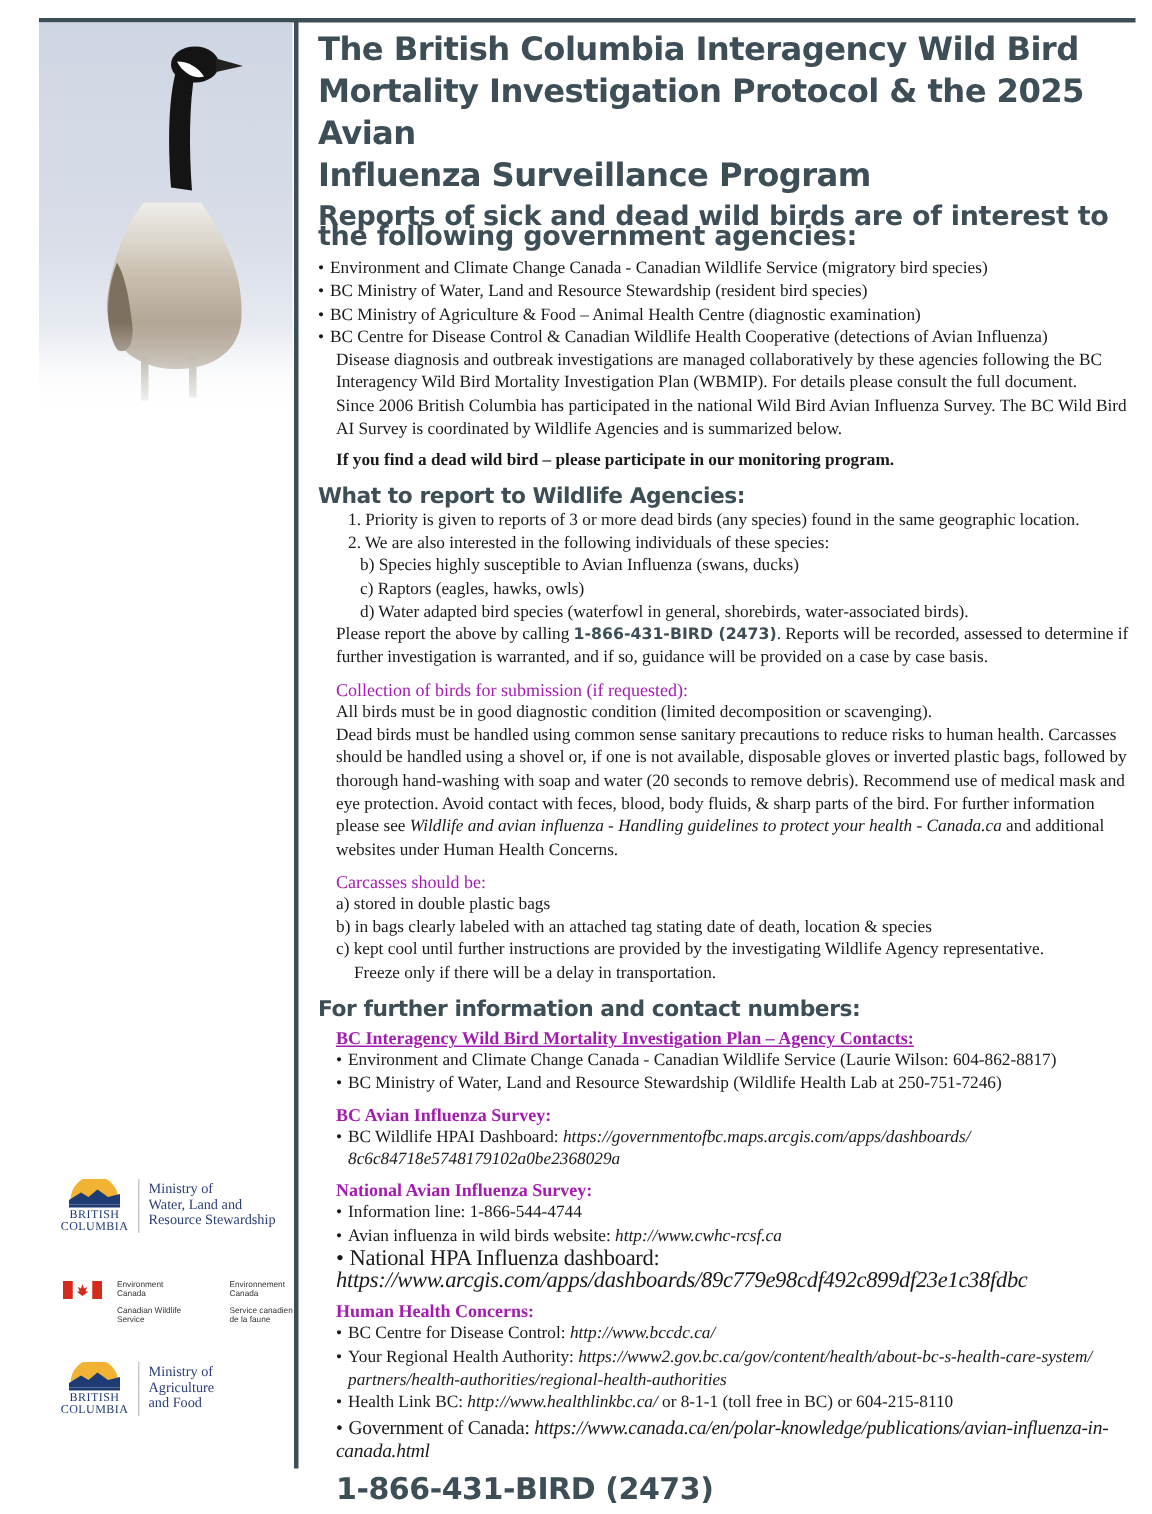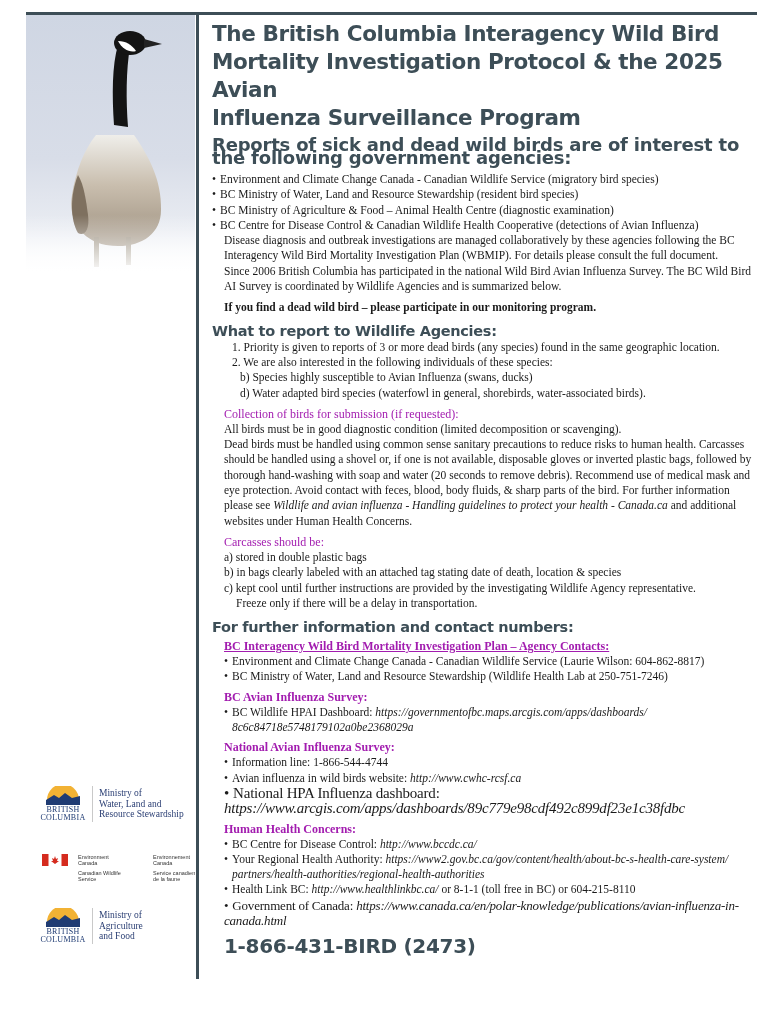--- a/index.html
+++ b/index.html
@@ -81,21 +81,23 @@
     <li>BC Centre for Disease Control &amp; Canadian Wildlife Health Cooperative (detections of Avian Influenza)</li>
   </ul>
   <p class="indent1" style="padding-left:12px;">Disease diagnosis and outbreak investigations are managed collaboratively by these agencies following the BC Interagency Wild Bird Mortality Investigation Plan (WBMIP). For details please consult the full document.</p>
   <p style="padding-left:12px;">Since 2006 British Columbia has participated in the national Wild Bird Avian Influenza Survey.  The BC Wild Bird AI Survey is coordinated by Wildlife Agencies and is summarized below.</p>
   <p style="padding-left:12px; margin-top:6px; font-weight:bold;">If you find a dead wild bird – please participate in our monitoring program.</p>
 
   <h3 style="margin-top:6px;">What to report to Wildlife Agencies:</h3>
   <p class="indent2">1. Priority is given to reports of 3 or more dead birds (any species) found in the same geographic location.</p>
   <p class="indent2">2. We are also interested in the following individuals of these species:</p>
   <p class="indent3">b) Species highly susceptible to Avian Influenza  (swans, ducks)</p>
+  <p class="indent3">c) Raptors (eagles, hawks, owls)</p>
   <p class="indent3">d) Water adapted bird species (waterfowl in general, shorebirds, water-associated birds).</p>
+  <p style="padding-left:12px;"><span>Please report the above by calling </span><span class="phone-inline">1-866-431-BIRD (2473)</span><span>. Reports will be recorded, assessed to determine if further investigation is warranted, and if so, guidance will be provided on a case by case basis.</span></p>
 
   <div class="subhead" style="margin-top:6px; padding-left:12px;">Collection of birds for submission (if requested):</div>
   <p style="padding-left:12px;">All birds must be in good diagnostic condition (limited decomposition or scavenging).</p>
   <p style="padding-left:12px;"><span>Dead birds must be handled using common sense sanitary precautions to reduce risks to human health. Carcasses should be handled using a shovel or, if one is not available, disposable gloves or inverted plastic bags, followed by thorough hand-washing with soap and water (20 seconds to remove debris). Recommend use of medical mask and eye protection. Avoid contact with feces, blood, body fluids, &amp; sharp parts of the bird. For further information please see </span><span class="it">Wildlife and avian influenza - Handling guidelines to protect your health - Canada.ca</span><span> and additional websites under Human Health Concerns.</span></p>
 
   <div class="subhead" style="margin-top:6px; padding-left:12px;">Carcasses should be:</div>
   <p style="padding-left:12px;">a) stored in double plastic bags</p>
   <p style="padding-left:12px;">b) in bags clearly labeled with an attached tag stating date of death, location &amp; species</p>
   <p style="padding-left:12px;">c) kept cool until further instructions are provided by the investigating Wildlife Agency representative.</p>
   <p style="padding-left:24px;">Freeze only if there will be a delay in transportation.</p>

